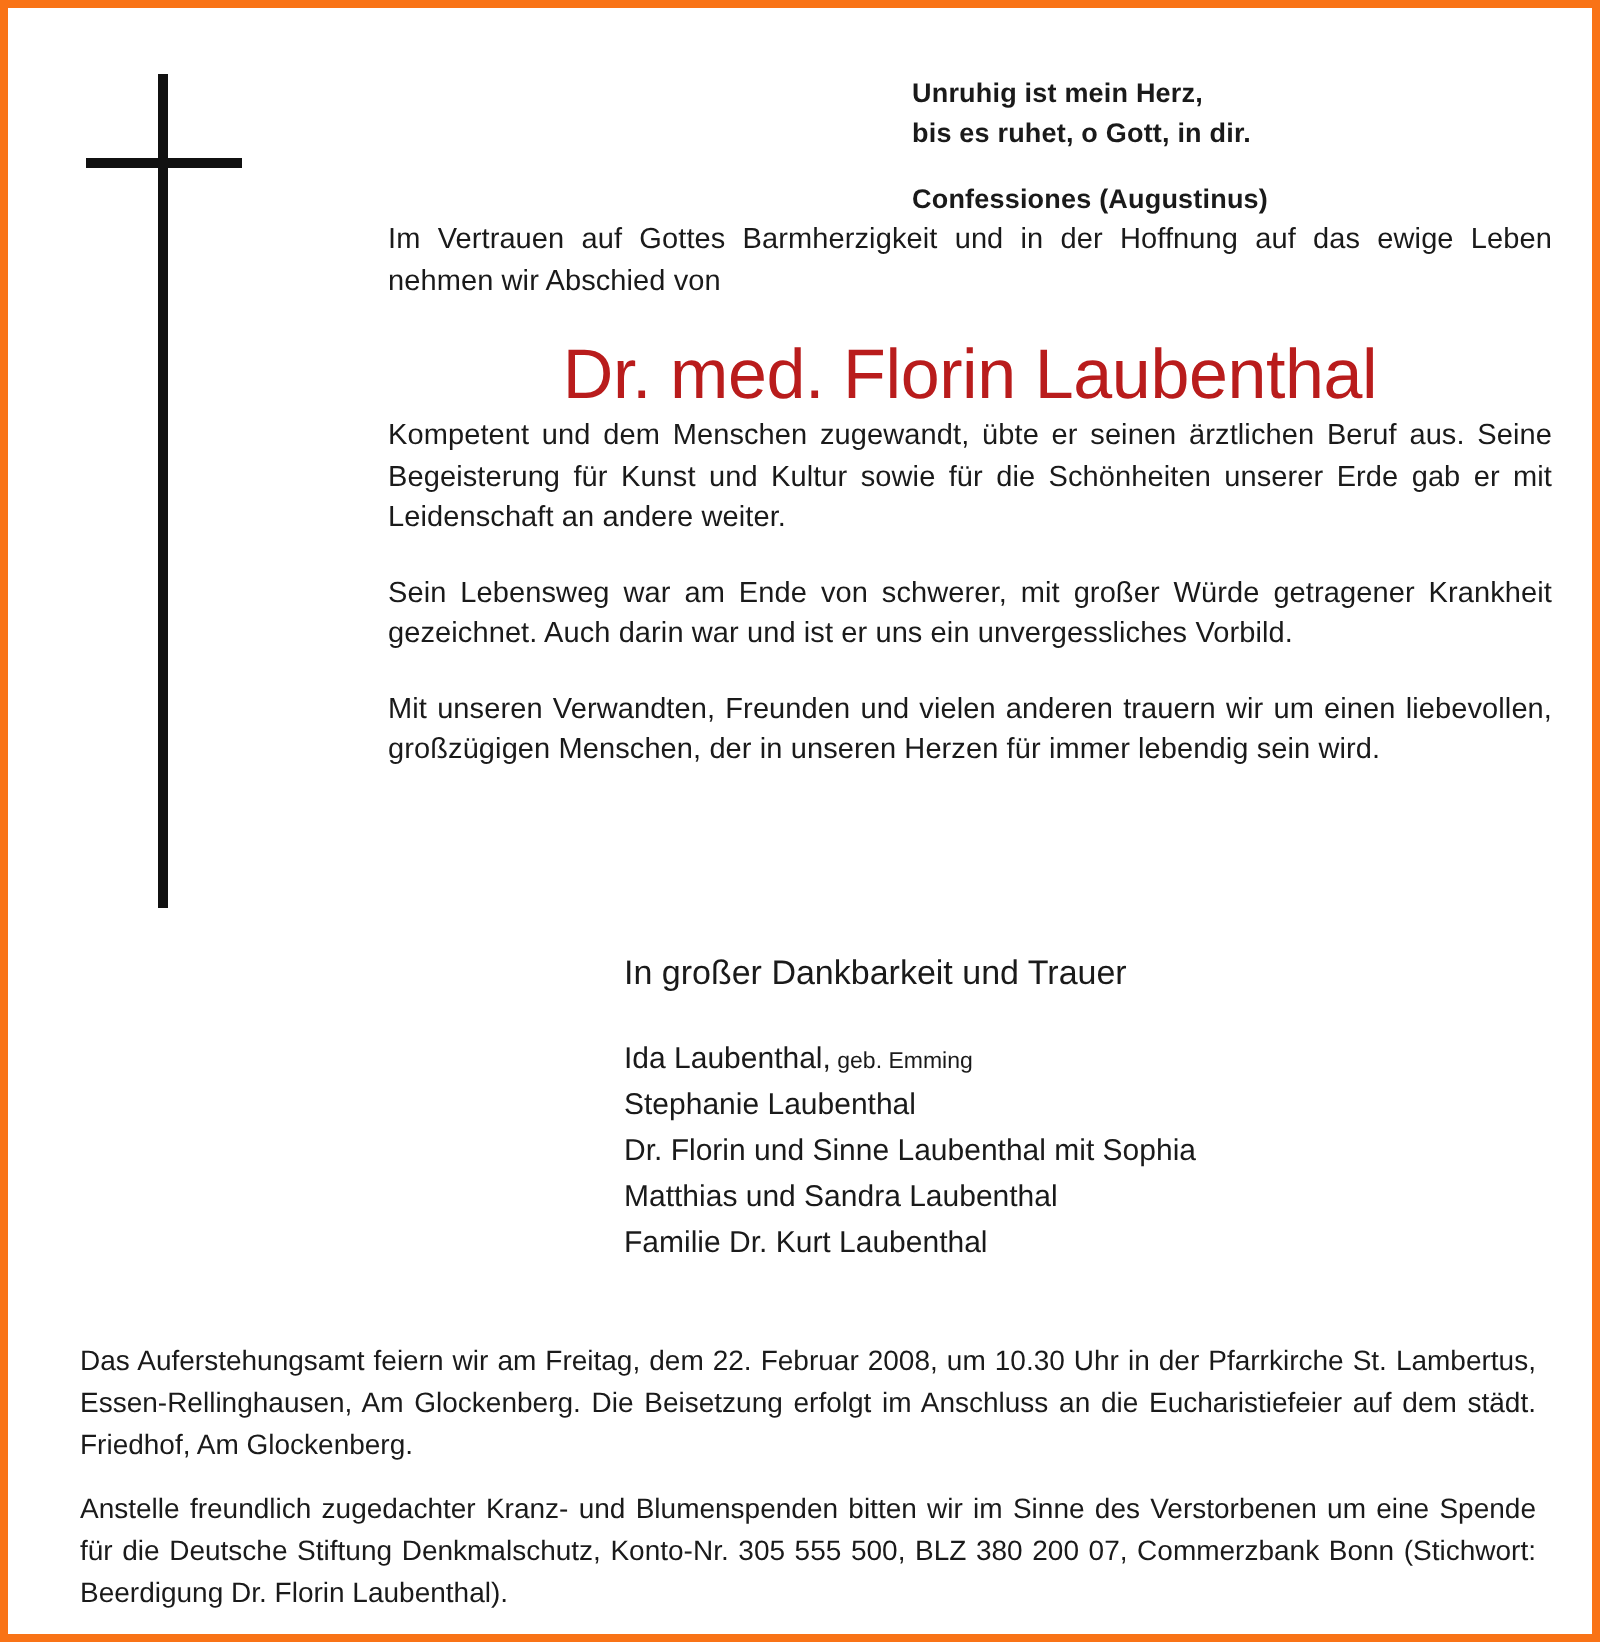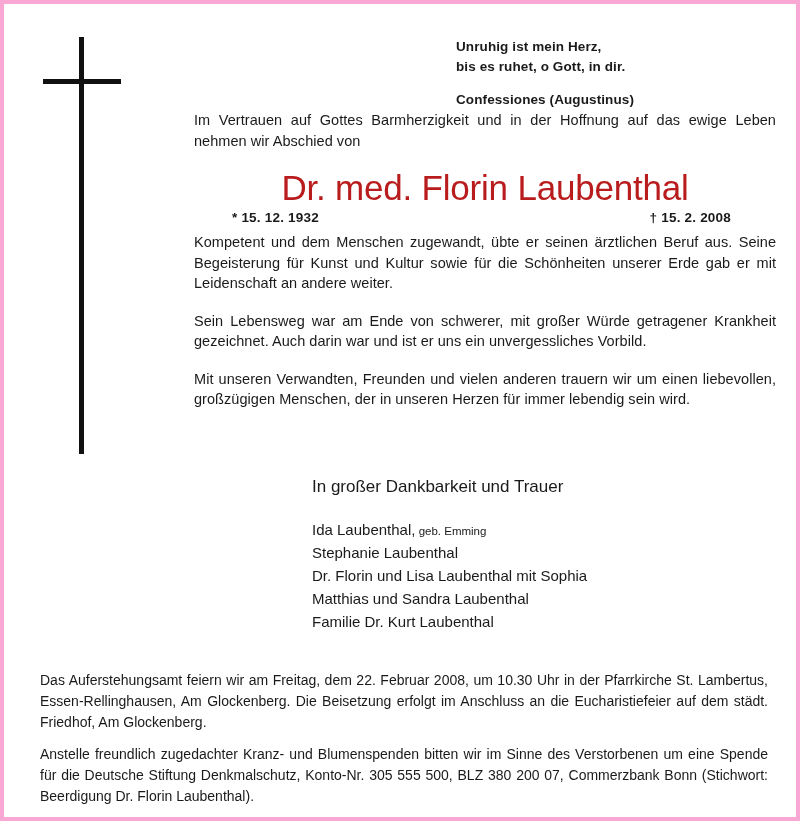--- a/index.html
+++ b/index.html
@@ -10,21 +10,21 @@
   body {
     font-family: "Liberation Sans", sans-serif;
     color: #1a1a1a;
   }
   .notice {
     position: relative;
     width: 800px;
     height: 821px;
     box-sizing: border-box;
     background: #ffffff;
-    border: 4px solid #f9a8d4;
+    border: 4px solid #f97316;
     overflow: hidden;
   }
 
   
   .cross {
     position: absolute;
     left: 0;
     top: 0;
     width: 180px;
     height: 470px;
@@ -181,37 +181,33 @@
     <div>bis es ruhet, o Gott, in dir.</div>
     <div class="source">Confessiones (Augustinus)</div>
   </div>
 
   <div class="body-col">
 
     <p class="para">Im Vertrauen auf Gottes Barmherzigkeit und in der Hoffnung auf das ewige Leben nehmen wir Abschied von</p>
 
     <div class="name-block">
       <h1 class="deceased-name">Dr. med. Florin Laubenthal</h1>
-      <div class="dates">
-        <span class="birth">* 15. 12. 1932</span>
-        <span class="death">† 15. 2. 2008</span>
-      </div>
     </div>
 
     <p class="para">Kompetent und dem Menschen zugewandt, übte er seinen ärztlichen Beruf aus. Seine Begeisterung für Kunst und Kultur sowie für die Schönheiten unserer Erde gab er mit Leidenschaft an andere weiter.</p>
     <p class="para">Sein Lebensweg war am Ende von schwerer, mit großer Würde getragener Krankheit gezeichnet. Auch darin war und ist er uns ein unvergessliches Vorbild.</p>
     <p class="para last-in-group">Mit unseren Verwandten, Freunden und vielen anderen trauern wir um einen liebevollen, großzügigen Menschen, der in unseren Herzen für immer lebendig sein wird.</p>
   </div>
 
   <div class="mourners">
     <div class="thanks-line">In großer Dankbarkeit und Trauer</div>
     <ul class="mourner-list">
       <li><span>Ida Laubenthal,</span><span class="nee"> geb. Emming</span></li>
       <li><span>Stephanie Laubenthal</span><span class="nee"></span></li>
-      <li><span>Dr. Florin und Lisa Laubenthal mit Sophia</span><span class="nee"></span></li>
+      <li><span>Dr. Florin und Sinne Laubenthal mit Sophia</span><span class="nee"></span></li>
       <li><span>Matthias und Sandra Laubenthal</span><span class="nee"></span></li>
       <li><span>Familie Dr. Kurt Laubenthal</span><span class="nee"></span></li>
     </ul>
   </div>
 
   <div class="service">Das Auferstehungsamt feiern wir am Freitag, dem 22. Februar 2008, um 10.30 Uhr in der Pfarrkirche St. Lambertus, Essen-Rellinghausen, Am Glockenberg. Die Beisetzung erfolgt im Anschluss an die Eucharistiefeier auf dem städt. Friedhof, Am Glockenberg.</div>
   <div class="donation">Anstelle freundlich zugedachter Kranz- und Blumenspenden bitten wir im Sinne des Verstorbenen um eine Spende für die Deutsche Stiftung Denkmalschutz, Konto-Nr. 305 555 500, BLZ 380 200 07, Commerzbank Bonn (Stichwort: Beerdigung Dr. Florin Laubenthal).</div>
 
 </div>
 

